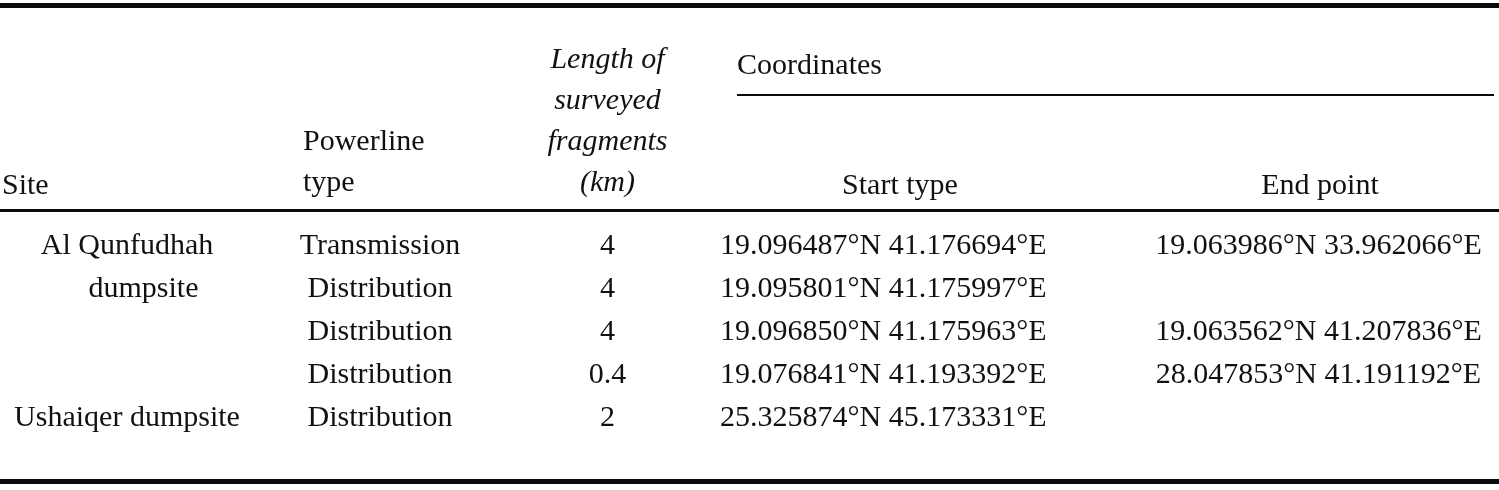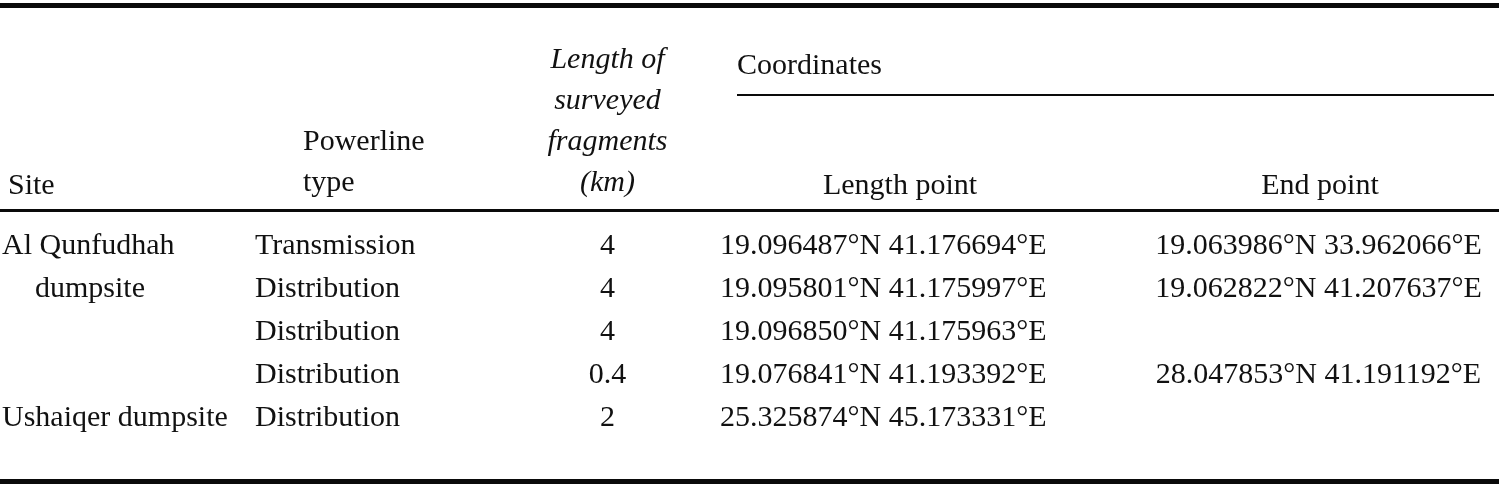--- a/index.html
+++ b/index.html
@@ -41,21 +41,21 @@
   }
 
   
   .thead {
     position: absolute;
     left: 0; top: 8px;
     width: 1499px; height: 201px;
   }
   .h-site {
     position: absolute;
-    left: 2px; bottom: 8px; margin-left: 6px;
+    left: 2px; bottom: 8px;
   }
   .h-type {
     position: absolute;
     left: 255px; bottom: 8px;
     width: 175px;
     line-height: 41px;
     margin-left: 48px;
   }
   .h-length-wrap {
     position: absolute;
@@ -103,20 +103,21 @@
     left: 0; top: 212px;
     width: 1499px;
     display: grid;
     grid-template-columns: 252px 253px 205px 380px 409px;
     grid-auto-rows: 43px;
     padding-top: 10px;
   }
   .cell {
     line-height: 43px;
     white-space: nowrap;
+    text-align: center;
   }
   .c-site {
     grid-column: 1;
     padding-left: 35px;
     text-indent: -33px;
     white-space: normal;
   }
   .c-site-1 { grid-row: 1 / span 4; }
   .c-site-2 { grid-row: 5 / span 2; }
   .c-type   { grid-column: 2; padding-left: 3px; }
@@ -131,44 +132,44 @@
 
   <div class="rule-top"></div>
 
   <div class="thead">
     <div class="h-site">Site</div>
     <div class="h-type">Powerline type</div>
     <div class="h-length-wrap"><span class="h-length">Length of surveyed fragments (km)</span></div>
     <div class="h-coords-span">
       <div class="h-coords-inner">Coordinates</div>
     </div>
-    <div class="h-start">Length point</div>
+    <div class="h-start">Start type</div>
     <div class="h-end">End point</div>
   </div>
 
   <div class="rule-mid"></div>
 
   <div class="tbody">
 
     <div class="cell c-site c-site-1">Al Qunfudhah dumpsite</div>
     <div class="cell c-site c-site-2">Ushaiqer dumpsite</div>
 
     <div class="cell c-type" style="grid-row:1">Transmission</div>
     <div class="cell c-len" style="grid-row:1">4</div>
     <div class="cell c-start" style="grid-row:1">19.096487°N 41.176694°E</div>
     <div class="cell c-end" style="grid-row:1">19.063986°N 33.962066°E</div>
 
     <div class="cell c-type" style="grid-row:2">Distribution</div>
     <div class="cell c-len" style="grid-row:2">4</div>
     <div class="cell c-start" style="grid-row:2">19.095801°N 41.175997°E</div>
-    <div class="cell c-end" style="grid-row:2">19.062822°N 41.207637°E</div>
 
     <div class="cell c-type" style="grid-row:3">Distribution</div>
     <div class="cell c-len" style="grid-row:3">4</div>
     <div class="cell c-start" style="grid-row:3">19.096850°N 41.175963°E</div>
+    <div class="cell c-end" style="grid-row:3">19.063562°N 41.207836°E</div>
 
     <div class="cell c-type" style="grid-row:4">Distribution</div>
     <div class="cell c-len" style="grid-row:4">0.4</div>
     <div class="cell c-start" style="grid-row:4">19.076841°N 41.193392°E</div>
     <div class="cell c-end" style="grid-row:4">28.047853°N 41.191192°E</div>
 
     <div class="cell c-type" style="grid-row:5">Distribution</div>
     <div class="cell c-len" style="grid-row:5">2</div>
     <div class="cell c-start" style="grid-row:5">25.325874°N 45.173331°E</div>
 

